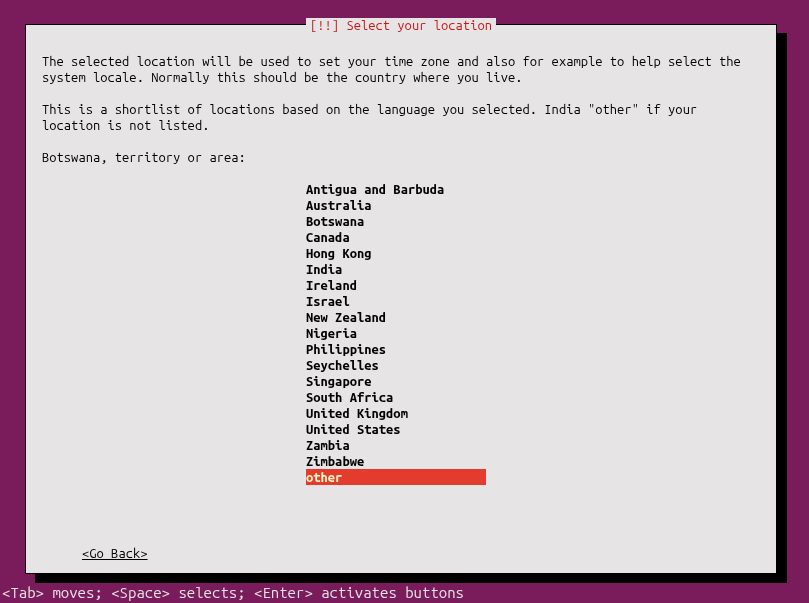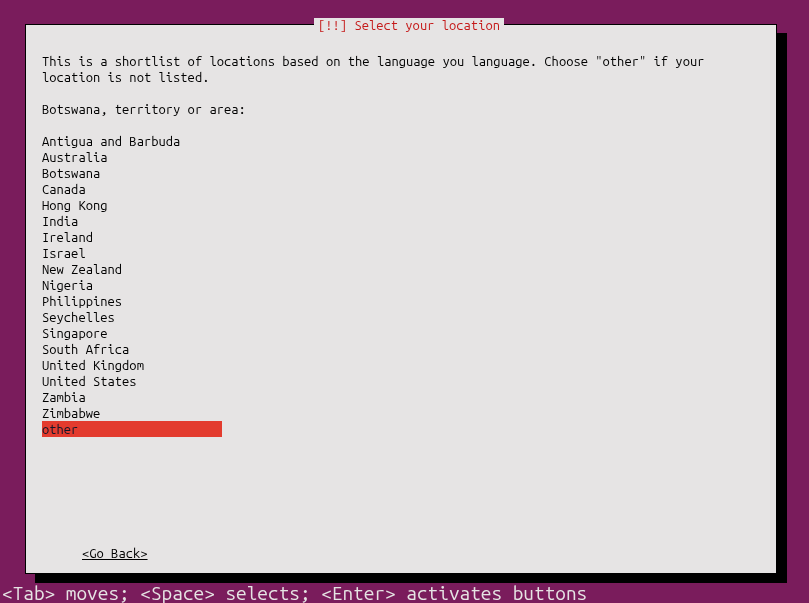--- a/index.html
+++ b/index.html
@@ -31,79 +31,82 @@
       top: 24px;
       left: 25px;
       width: 752px;
       height: 550px;
       background-color: #e6e4e4;
       border: 1px solid #000;
     }
     .title-row {
       position: absolute;
       top: -8px;
-      left: 8px;
+      left: 0;
       width: 100%;
       text-align: center;
     }
     .title-text {
       background-color: #e6e4e4;
       color: #c51a1a;
       padding: 0 4px;
       display: inline;
     }
     .content {
       padding: 28px 16px 0 16px;
       color: #000;
     }
     .para {
       margin-bottom: 16px;
     }
     .list-container {
       margin-top: 4px;
+      margin-left: 264px;
+      font-weight: bold;
     }
     .list-item {
       cursor: pointer;
       white-space: pre;
     }
     .list-item.selected {
       background-color: #e33b2e;
-      color: #0f172a;
+      color: #fef9c3;
       display: inline-block;
       min-width: 180px;
     }
     .go-back {
       position: absolute;
       bottom: 12px;
       left: 56px;
       cursor: pointer;
       text-decoration: underline;
     }
     .footer-hint {
       position: absolute;
       bottom: 2px;
       left: 0;
       color: #e6e4e4;
       font-family: "Ubuntu Mono", "DejaVu Sans Mono", "Courier New", monospace;
-      font-size: 19px;
+      font-size: 15px;
       padding-left: 2px;
     }
   </style>
 </head>
 <body>
 
 <div class="shadow"></div>
 
 <div class="dialog">
   <div class="title-row">
     <span class="title-text">[!!] Select your location</span>
   </div>
 
   <div class="content">
-    <div class="para">This is a shortlist of locations based on the language you language. Choose "other" if your location is not listed.</div>
+    <div class="para">The selected location will be used to set your time zone and also for example to help select the system locale. Normally this should be the country where you live.</div>
+    <div class="para">This is a shortlist of locations based on the language you selected. India "other" if your location is not listed.</div>
     <div class="para">Botswana, territory or area:</div>
 
     <div class="list-container"><div class="list-item">Antigua and Barbuda</div><div class="list-item">Australia</div><div class="list-item">Botswana</div><div class="list-item">Canada</div><div class="list-item">Hong Kong</div><div class="list-item">India</div><div class="list-item">Ireland</div><div class="list-item">Israel</div><div class="list-item">New Zealand</div><div class="list-item">Nigeria</div><div class="list-item">Philippines</div><div class="list-item">Seychelles</div><div class="list-item">Singapore</div><div class="list-item">South Africa</div><div class="list-item">United Kingdom</div><div class="list-item">United States</div><div class="list-item">Zambia</div><div class="list-item">Zimbabwe</div><div class="list-item selected">other</div></div>
   </div>
 
   <div class="go-back">&lt;Go Back&gt;</div>
 </div>
 
 <div class="footer-hint">&lt;Tab&gt; moves; &lt;Space&gt; selects; &lt;Enter&gt; activates buttons</div>
 

